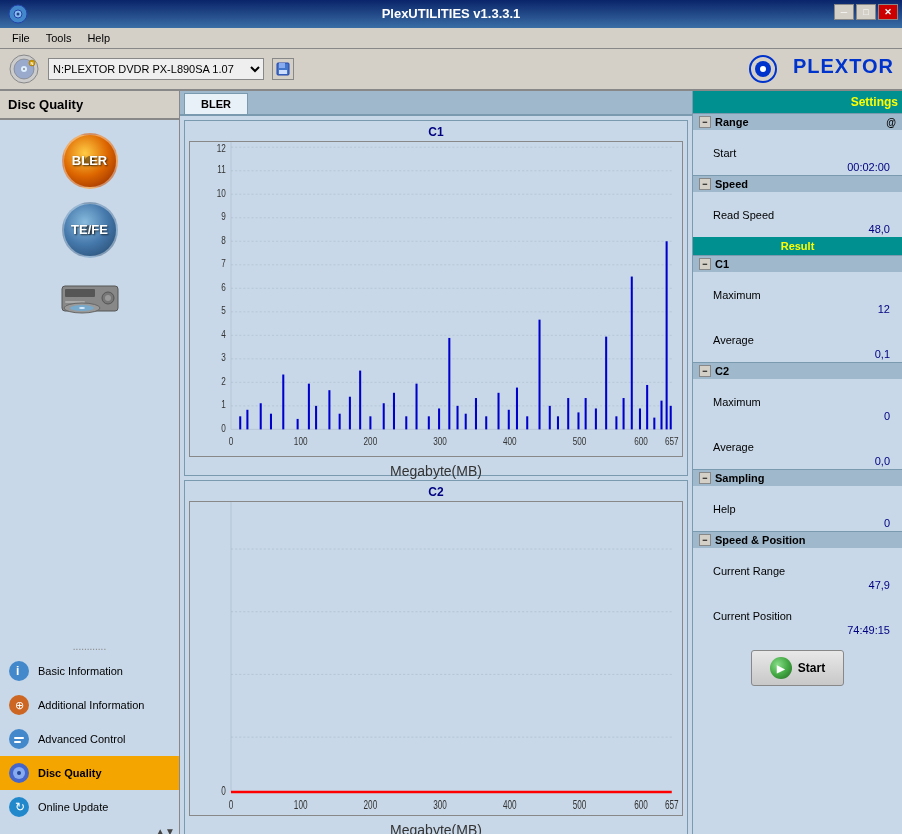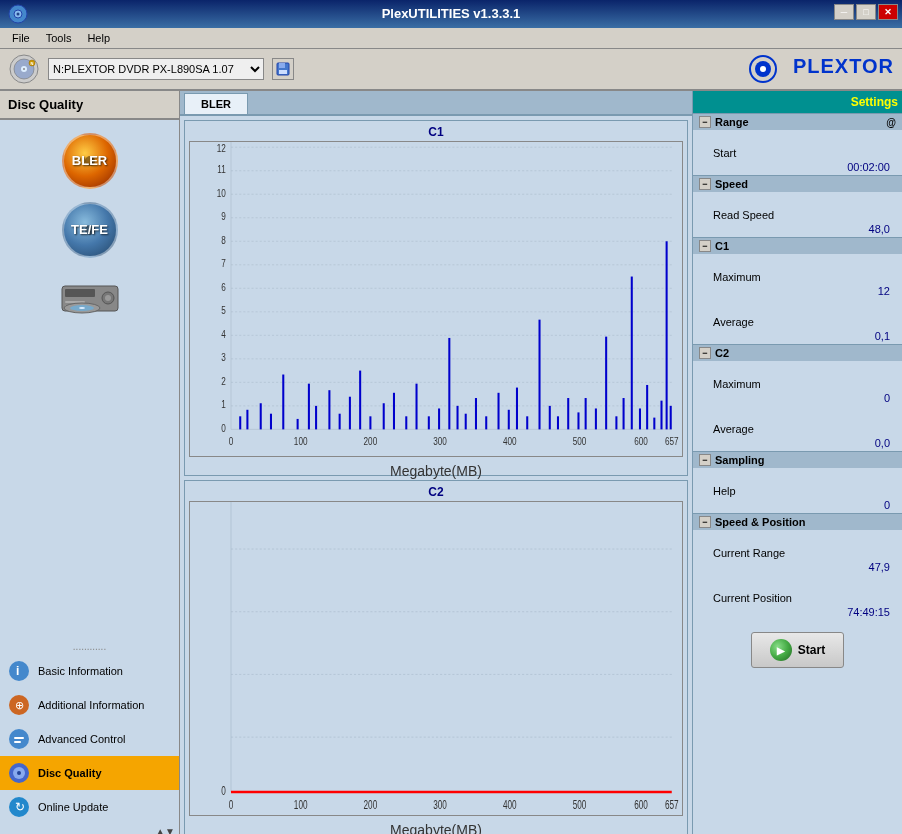--- a/index.html
+++ b/index.html
@@ -636,20 +636,21 @@
 
     <div class="section-header">
       <div class="section-expand">−</div>
       <span>Speed</span>
     </div>
     <div class="settings-row">
       <span>Read Speed</span>
       <span class="settings-value">48,0</span>
     </div>
 
+    <div class="result-header">Result</div>
 
     <div class="section-header">
       <div class="section-expand">−</div>
       <span>C1</span>
     </div>
     <div class="settings-row">
       <span>Maximum</span>
       <span class="settings-value">12</span>
     </div>
     <div class="settings-row">

